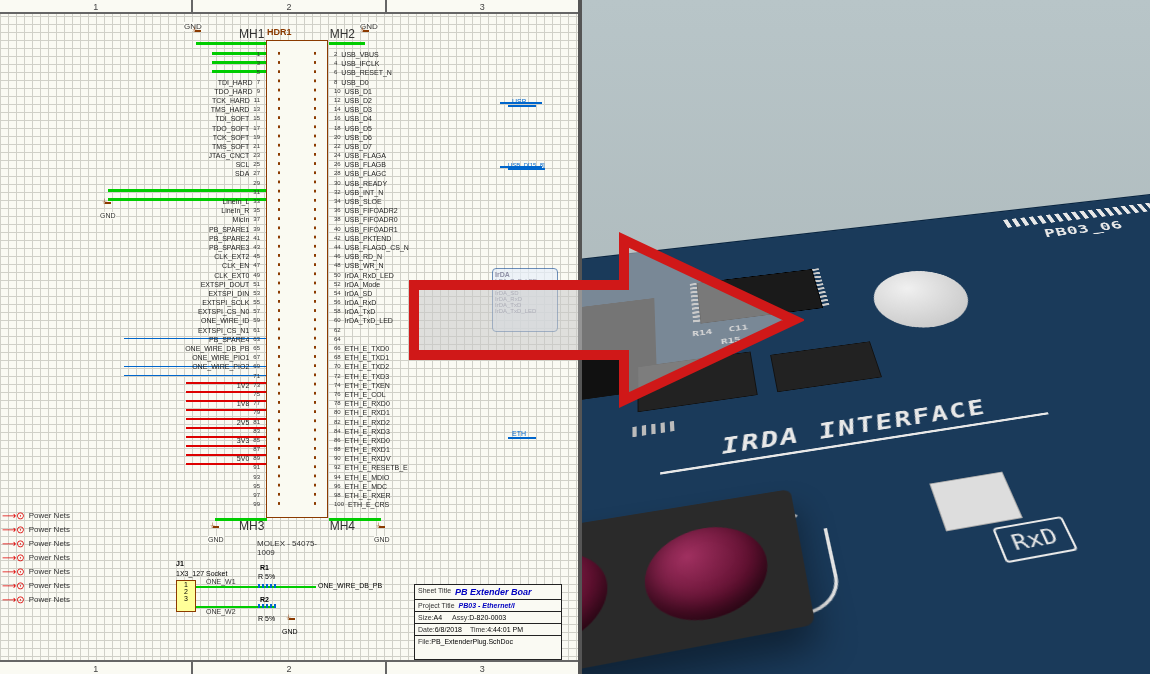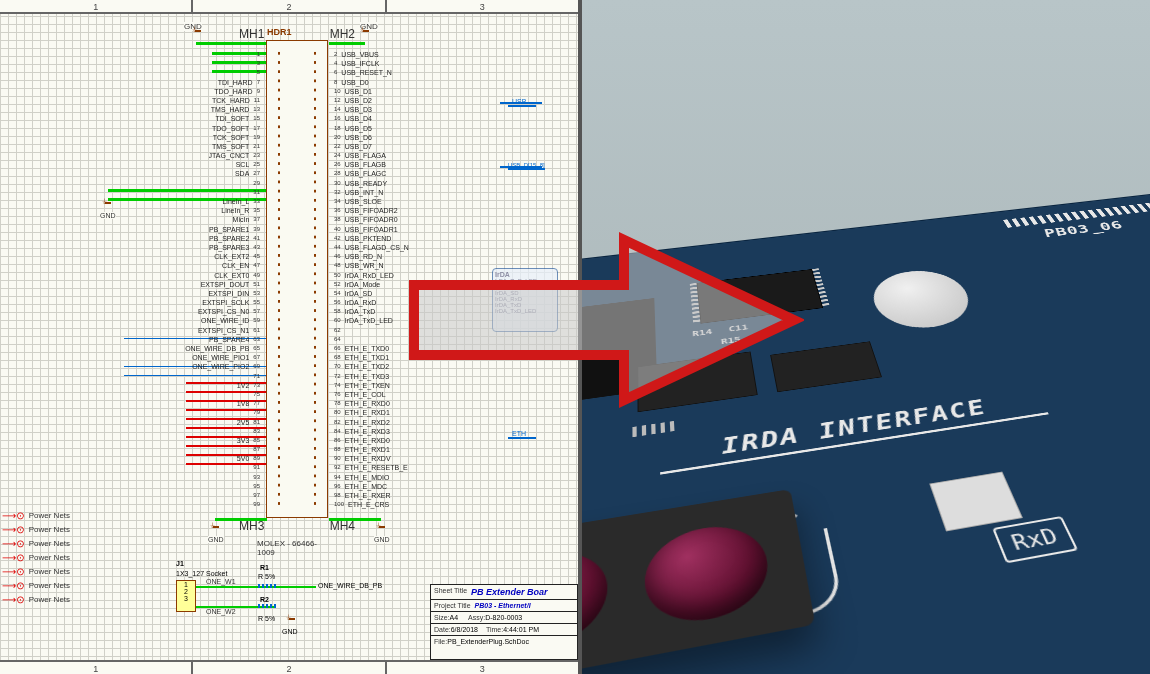--- a/index.html
+++ b/index.html
@@ -282,21 +282,21 @@
   top: 20px;
   width: 20px;
   height: 32px;
   border: 1px solid #8b3a00;
   background: #ffff99;
 }
 
 
 .title-block {
   position: absolute;
-  right: 0;
+  right: 16px;
   bottom: 14px;
   width: 148px;
   height: 76px;
   border: 1px solid #222;
   background: #fafaf3;
   font-size: 7px;
 }
 .tb-row { border-bottom: 1px solid #222; padding: 2px 3px; display:flex; }
 .tb-label { color: #333; }
 .tb-value { color: #0000c0; font-weight: bold; margin-left: 4px; }
@@ -432,21 +432,21 @@
     <div class="ruler-cell">2</div>
     <div class="ruler-cell">3</div>
   </div>
 
   <div class="connector">
     <div class="hdr-label">HDR1</div>
     <div class="mh-label mh1">MH1</div>
     <div class="mh-label mh2">MH2</div>
     <div class="mh-label mh3">MH3</div>
     <div class="mh-label mh4">MH4</div>
-    <div class="molex-label">MOLEX - 66466-1009</div>
+    <div class="molex-label">MOLEX - 54075-1009</div>
   </div>
 
   <div class="wire-green" style="left:196px;top:42px;width:70px"></div>
   <div class="wire-green" style="left:196px;top:42px;width:3px;height:-12px"></div>
   <span class="port-label" style="left:184px;top:22px;color:#333">GND</span>
   <div class="gnd-sym" style="left:192px;top:30px"></div>
 
   <div class="wire-green" style="left:329px;top:42px;width:36px"></div>
   <span class="port-label" style="left:360px;top:22px;color:#333">GND</span>
   <div class="gnd-sym" style="left:360px;top:30px"></div>

